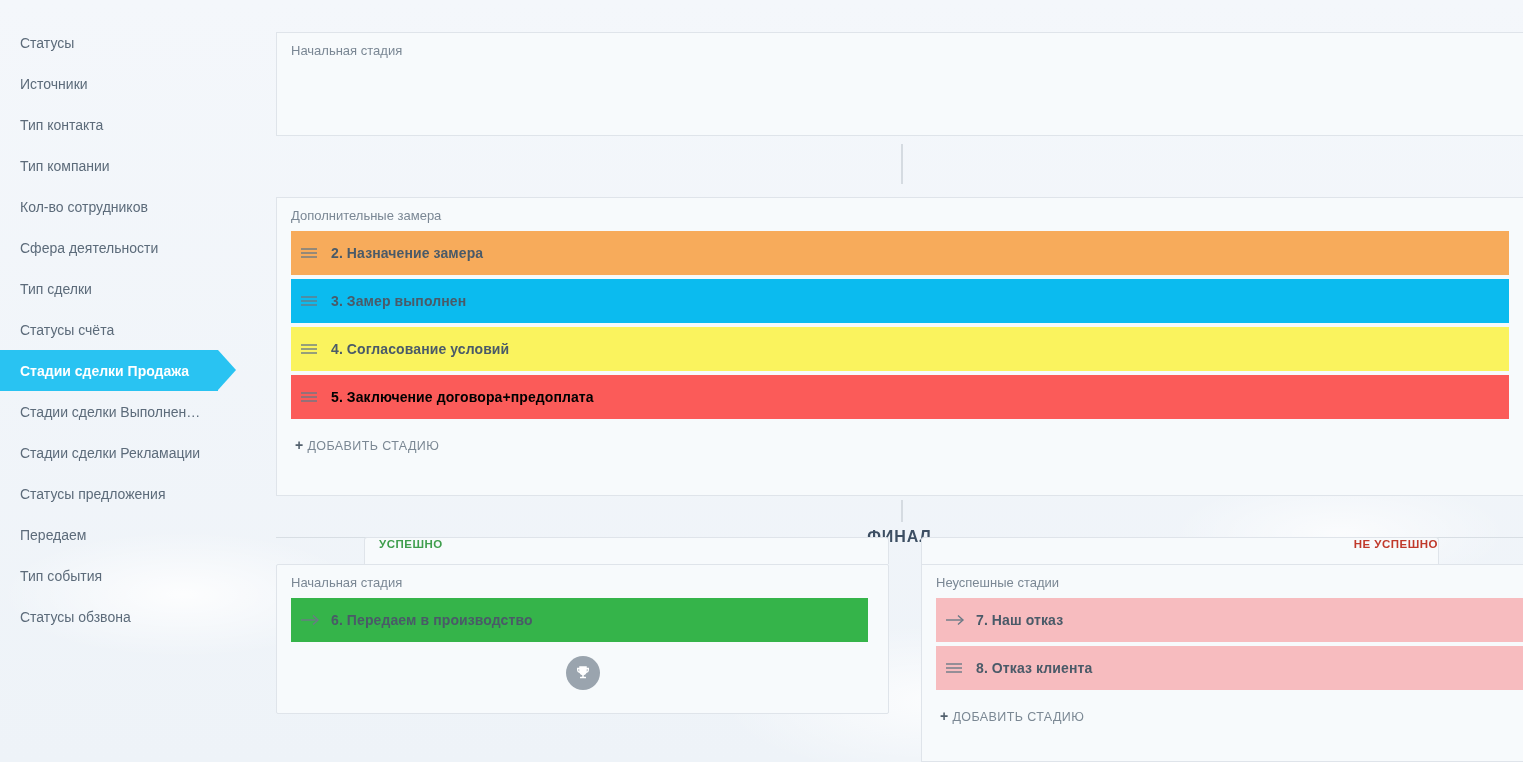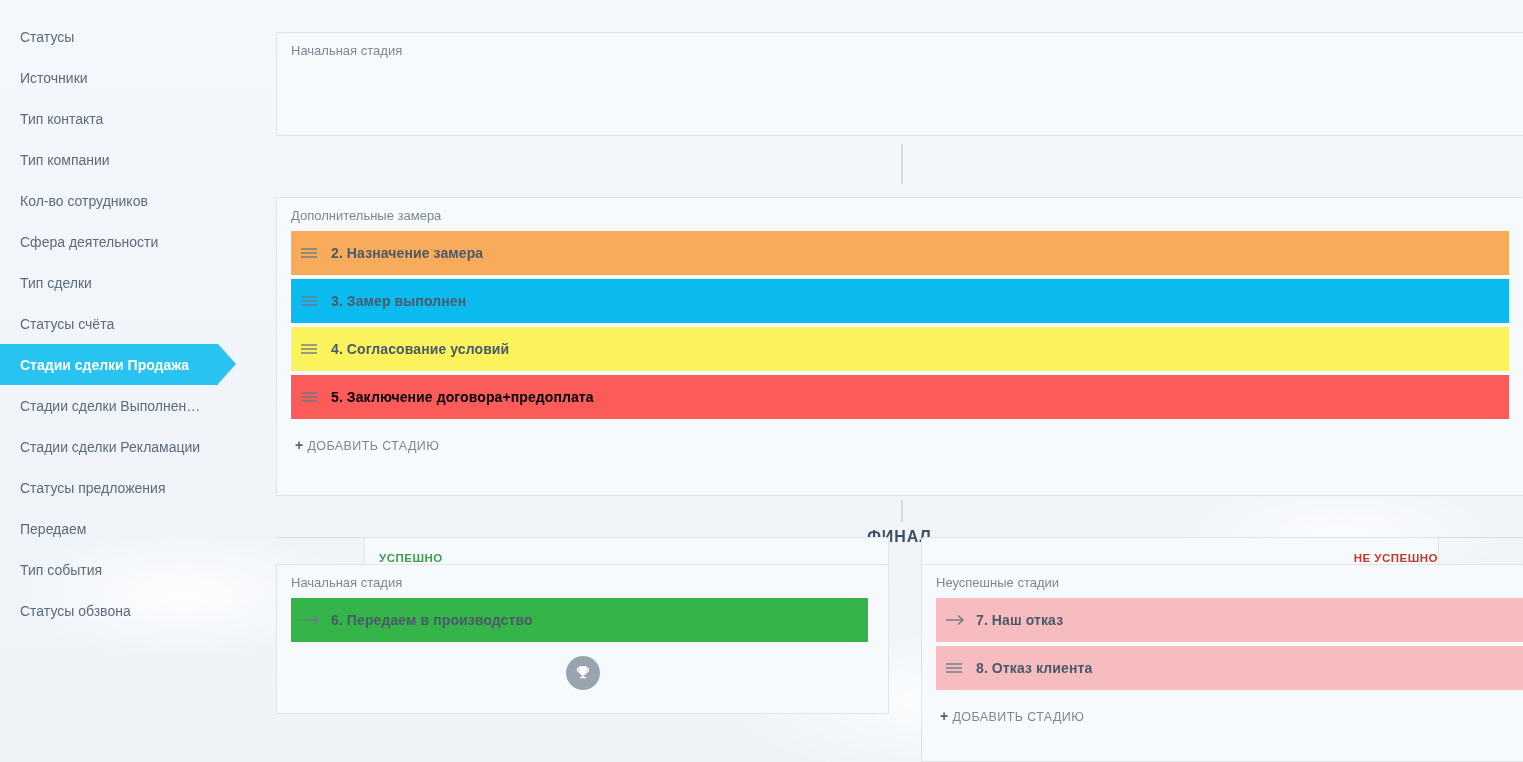--- a/index.html
+++ b/index.html
@@ -34,21 +34,21 @@
     z-index: 1;
     width: 1523px;
     height: 762px;
     display: flex;
   }
 
   
   .sidebar {
     width: 276px;
     flex: 0 0 276px;
-    padding-top: 16px;
+    padding-top: 22px;
     position: relative;
   }
 
   .side-item {
     height: 41px;
     display: flex;
     align-items: center;
     padding-left: 20px;
     font-size: 14px;
     color: #5c6b7a;
@@ -184,21 +184,21 @@
   
   .tab {
     position: absolute;
     height: 27px;
     background: #f7fafc;
     border: 1px solid #dfe4ea;
     border-bottom: none;
     border-top-left-radius: 3px;
     border-top-right-radius: 3px;
     display: flex;
-    align-items: flex-end;
+    align-items: flex-start;
     font-size: 11.5px;
     font-weight: bold;
     letter-spacing: .5px;
     cursor: pointer;
   }
   #tab-success {
     left: 88px; top: 537px; width: 525px;
     padding-left: 14px;
     color: #3f9e4d;
   }

